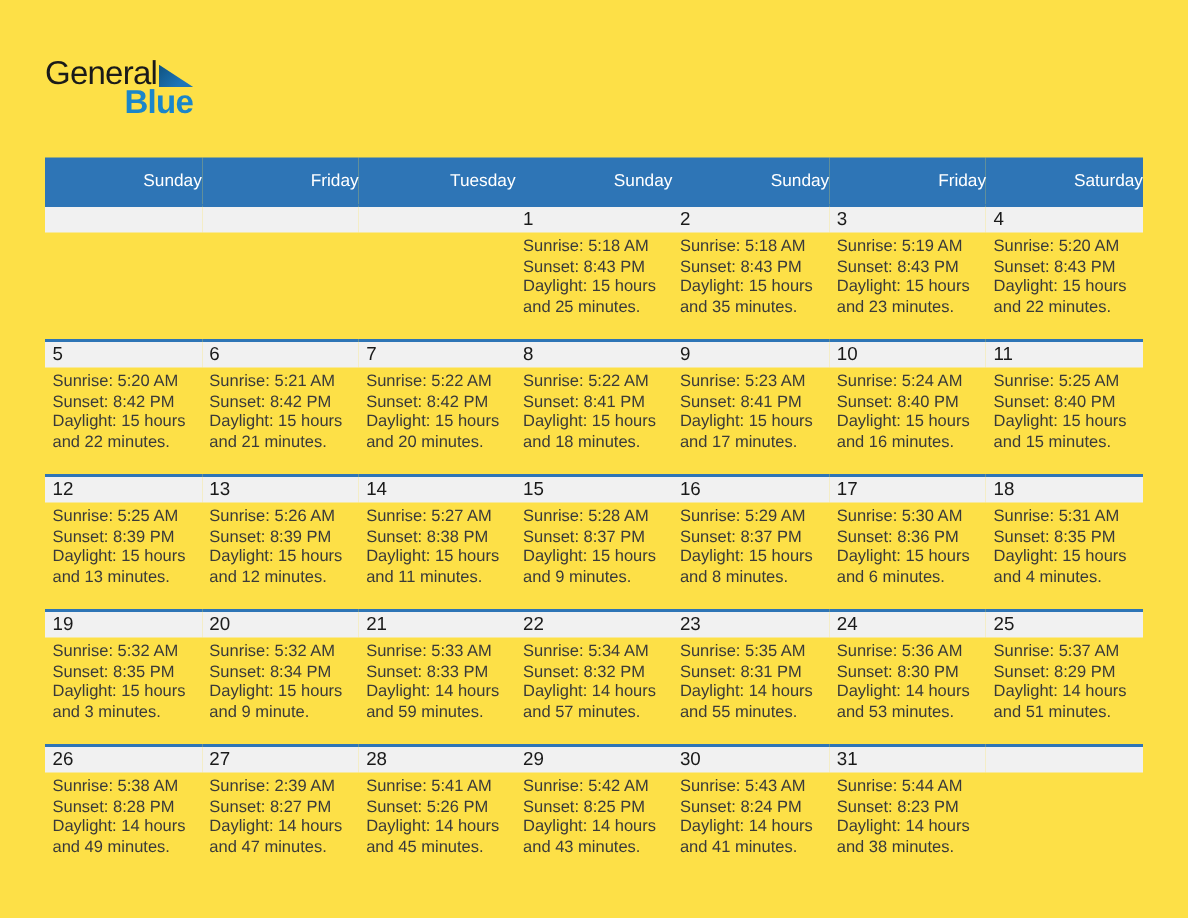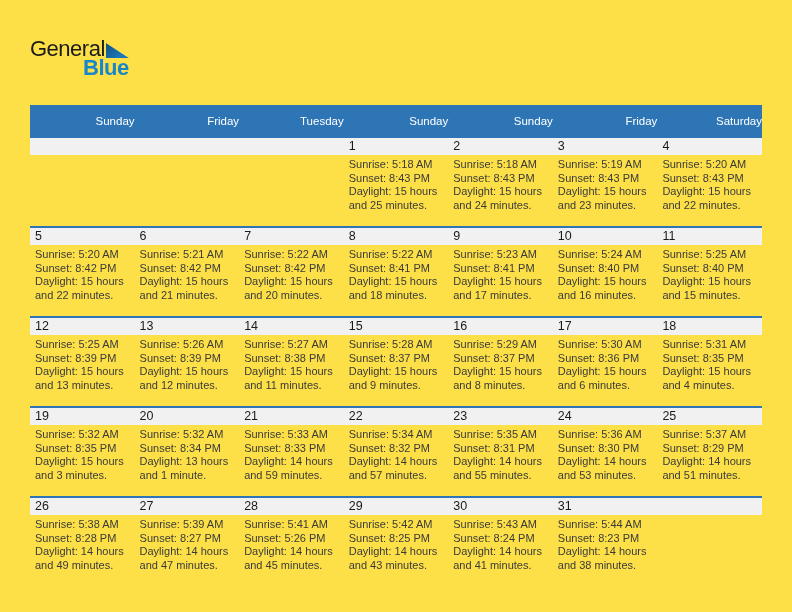--- a/index.html
+++ b/index.html
@@ -150,21 +150,21 @@
               <div>Sunrise: 5:18 AM</div>
               <div>Sunset: 8:43 PM</div>
               <div>Daylight: 15 hours and 25 minutes.</div>
             </div>
           </td>
           <td>
             <div class="daynum">2</div>
             <div class="details">
               <div>Sunrise: 5:18 AM</div>
               <div>Sunset: 8:43 PM</div>
-              <div>Daylight: 15 hours and 24 minutes.</div>
+              <div>Daylight: 15 hours and 35 minutes.</div>
             </div>
           </td>
           <td>
             <div class="daynum">3</div>
             <div class="details">
               <div>Sunrise: 5:19 AM</div>
               <div>Sunset: 8:43 PM</div>
               <div>Daylight: 15 hours and 23 minutes.</div>
             </div>
           </td>
@@ -300,21 +300,21 @@
               <div>Sunrise: 5:32 AM</div>
               <div>Sunset: 8:35 PM</div>
               <div>Daylight: 15 hours and 3 minutes.</div>
             </div>
           </td>
           <td>
             <div class="daynum">20</div>
             <div class="details">
               <div>Sunrise: 5:32 AM</div>
               <div>Sunset: 8:34 PM</div>
-              <div>Daylight: 13 hours and 1 minute.</div>
+              <div>Daylight: 15 hours and 9 minute.</div>
             </div>
           </td>
           <td>
             <div class="daynum">21</div>
             <div class="details">
               <div>Sunrise: 5:33 AM</div>
               <div>Sunset: 8:33 PM</div>
               <div>Daylight: 14 hours and 59 minutes.</div>
             </div>
           </td>
@@ -356,21 +356,21 @@
             <div class="daynum">26</div>
             <div class="details">
               <div>Sunrise: 5:38 AM</div>
               <div>Sunset: 8:28 PM</div>
               <div>Daylight: 14 hours and 49 minutes.</div>
             </div>
           </td>
           <td>
             <div class="daynum">27</div>
             <div class="details">
-              <div>Sunrise: 5:39 AM</div>
+              <div>Sunrise: 2:39 AM</div>
               <div>Sunset: 8:27 PM</div>
               <div>Daylight: 14 hours and 47 minutes.</div>
             </div>
           </td>
           <td>
             <div class="daynum">28</div>
             <div class="details">
               <div>Sunrise: 5:41 AM</div>
               <div>Sunset: 5:26 PM</div>
               <div>Daylight: 14 hours and 45 minutes.</div>

